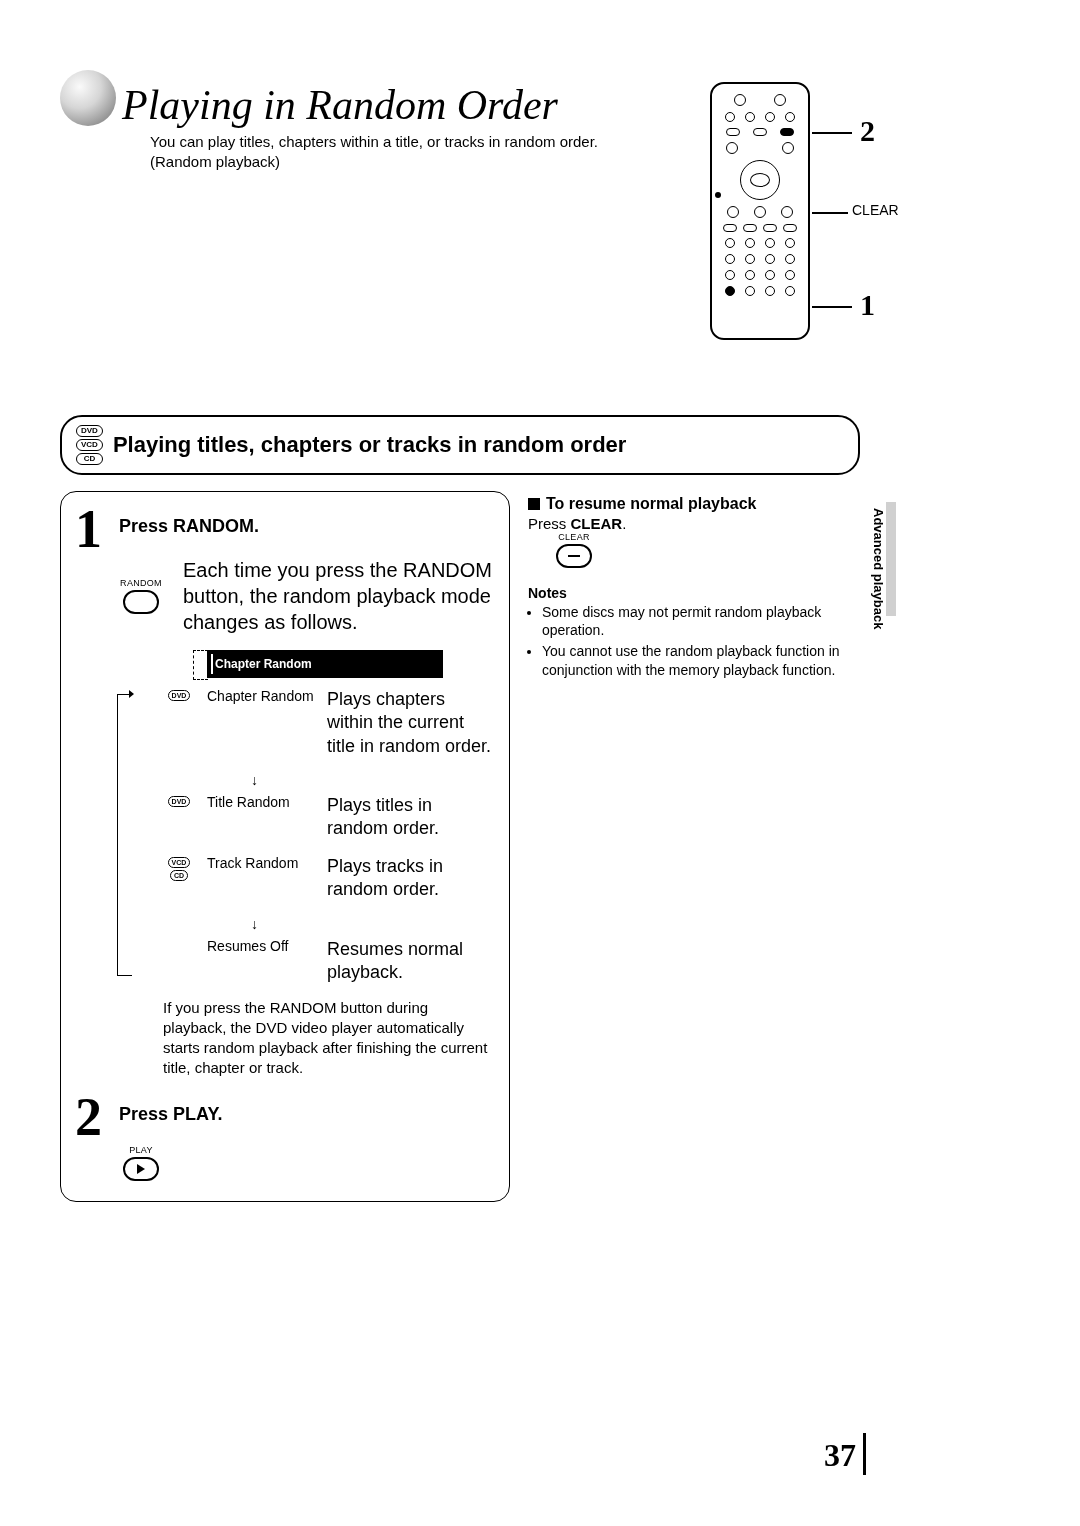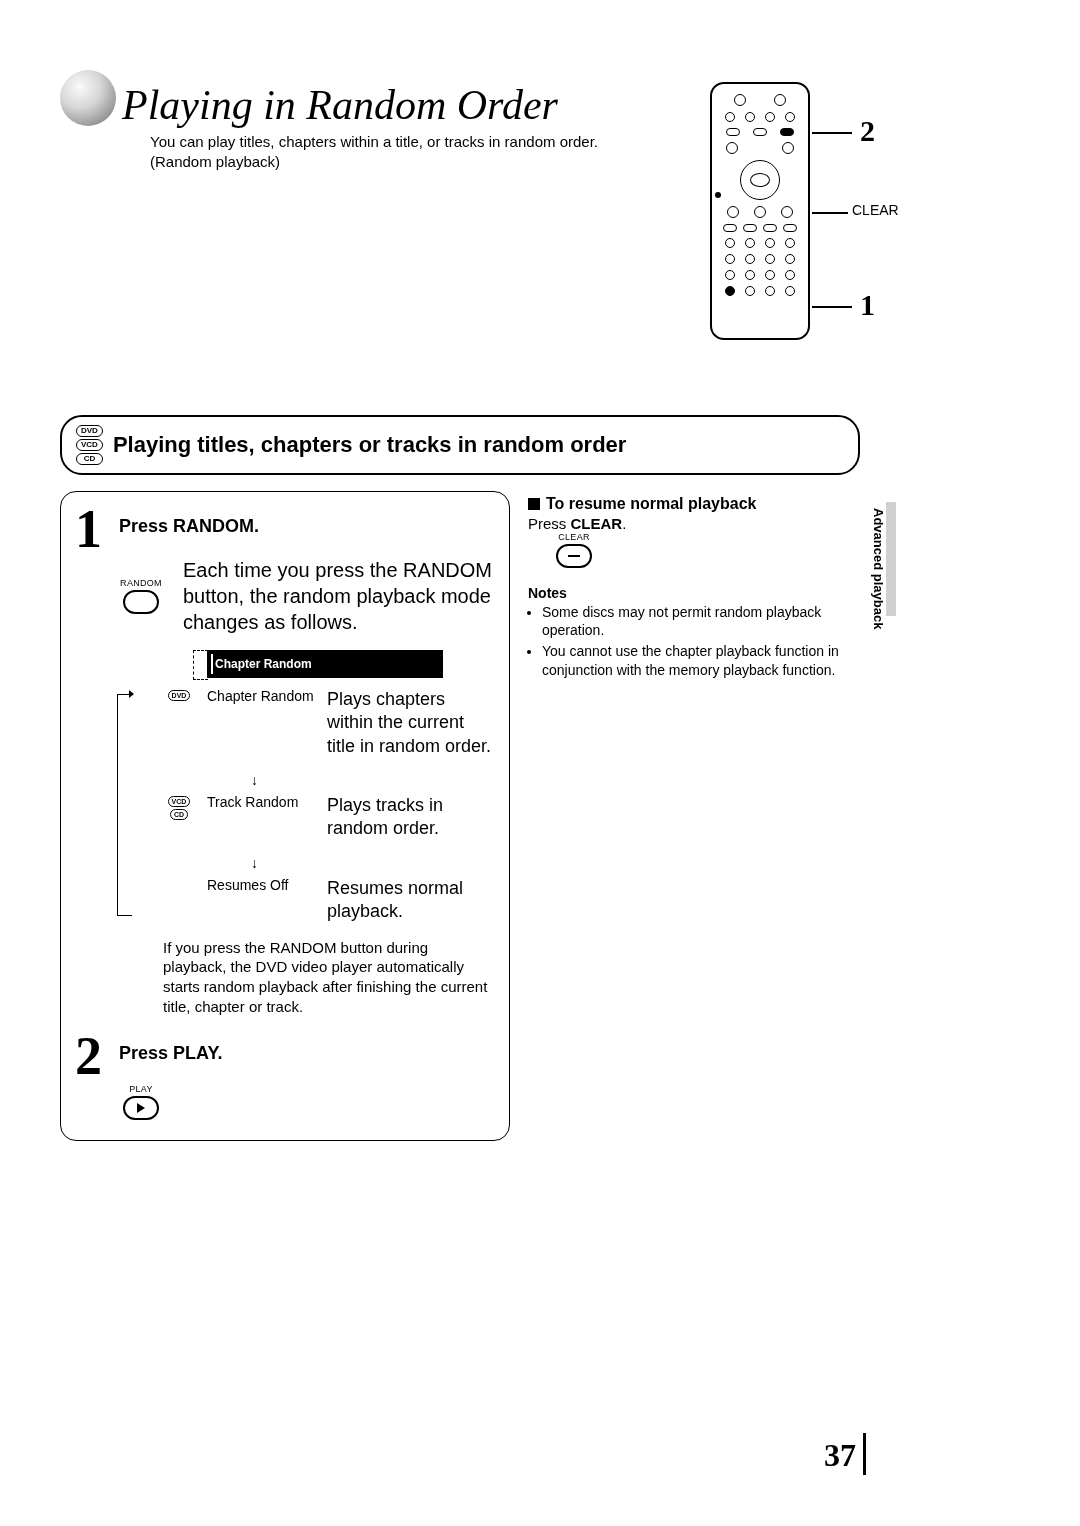--- a/index.html
+++ b/index.html
@@ -200,20 +200,27 @@
             <div class="mode-row">
               <div class="mode-media">
                   <span class="mloz">DVD</span>
                 </div>
               <div class="mode-name">Chapter Random</div>
               <div class="mode-desc">Plays chapters within the current title in random order.</div>
             </div>
             <div class="flow-arrow">↓</div>
             <div class="mode-row">
               <div class="mode-media">
+                  <span class="mloz">DVD</span>
+                </div>
+              <div class="mode-name">Title Random</div>
+              <div class="mode-desc">Plays titles in random order.</div>
+            </div>
+            <div class="mode-row">
+              <div class="mode-media">
                 <span class="mloz">VCD</span>
                 <span class="mloz">CD</span>
               </div>
               <div class="mode-name">Track Random</div>
               <div class="mode-desc">Plays tracks in random order.</div>
             </div>
             <div class="flow-arrow">↓</div>
             <div class="mode-row">
               <div class="mode-media"></div>
               <div class="mode-name">Resumes Off</div>
@@ -252,21 +259,21 @@
       <div class="btn-icon" style="margin-left:24px">
         <div class="lbl">CLEAR</div>
         <div class="oval">
             <span style="display:inline-block;width:12px;height:2px;background:#000"></span>
           </div>
       </div>
 
       <div class="note-h">Notes</div>
       <ul class="note-ul">
         <li>Some discs may not permit random playback operation.</li>
-        <li>You cannot use the chapter playback function in conjunction with the memory playback function.</li>
+        <li>You cannot use the random playback function in conjunction with the memory playback function.</li>
       </ul>
     </div>
   </div>
 
   <div class="side-mark"></div>
   <div class="side-tab">Advanced playback</div>
 
   <div class="pgnum">37</div>
 
 </div>

